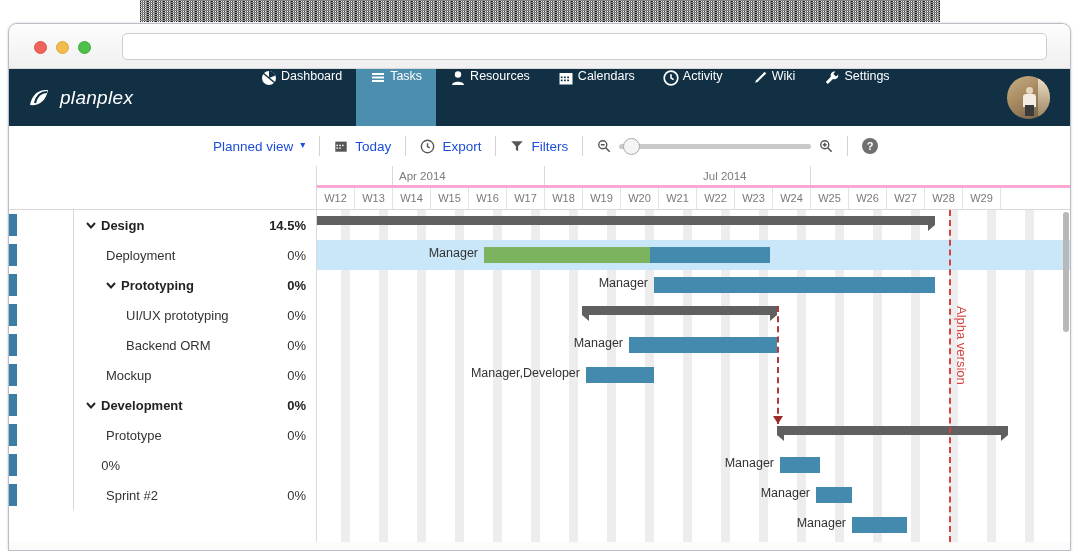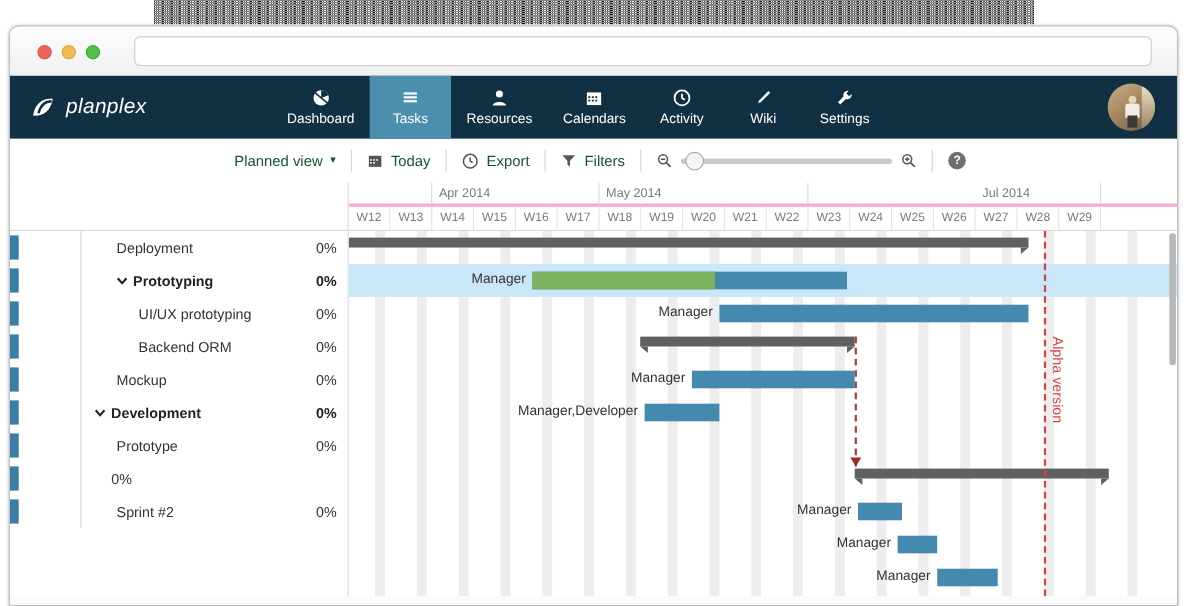--- a/index.html
+++ b/index.html
@@ -52,21 +52,21 @@
     display: flex; align-items: stretch;
   }
   #brand {
     display: flex; align-items: center; gap: 9px;
     padding-left: 18px; width: 238px; color: #fff;
   }
   #brand .logo-mark { width: 24px; height: 24px; flex: 0 0 auto; }
   #brand .logo-text { font-size: 19px; letter-spacing: .3px; font-weight: 400; font-style: italic; }
 
   .nav-item {
-    display: flex; flex-direction: column; align-items: center; justify-content: center;
+    display: flex; align-items: flex-start; justify-content: center;
     gap: 4px; color: #ffffff; padding: 0 14px; min-width: 74px;
     cursor: pointer; text-decoration: none;
   }
   .nav-item .nav-icon { height: 17px; display: flex; align-items: center; }
   .nav-item .nav-label { font-size: 12.5px; white-space: nowrap; }
   .nav-item.active { background: #4c8eae; }
 
   #avatar {
     position: absolute; right: 20px; top: 7px; width: 43px; height: 43px;
     border-radius: 50%; overflow: hidden;
@@ -77,21 +77,21 @@
   #avatar .fig-legs { position:absolute; left:18px; top:29px; width:9px; height:11px; background:#3b3b3b; }
   #avatar .wall { position:absolute; right:0; top:0; width:12px; height:100%; background:linear-gradient(#efe3cc,#9a815d); }
 
   
   #toolbar {
     height: 40px; background: #fff; display: flex; align-items: center;
     padding-left: 190px; gap: 0; border-bottom: none;
   }
   .tb-btn {
     display: flex; gap: 7px;
-    font-size: 13.5px; color: #14532d; padding: 0 14px; cursor: pointer; white-space: nowrap;
+    font-size: 13.5px; color: #1d4ed8; padding: 0 14px; cursor: pointer; white-space: nowrap;
   }
   .tb-sep { width: 1px; height: 20px; background: #d3d3d3; }
   .tb-icon { display: flex; align-items: center; color: #555; }
   #zoom-group { display: flex; align-items: center; gap: 8px; padding: 0 14px; }
   #zoom-track { width: 192px; height: 5px; background: #c9c9c9; border-radius: 3px; position: relative; }
   #zoom-knob {
     position: absolute; left: 4px; top: -6px; width: 17px; height: 17px;
     background: #f4f4f4; border: 1px solid #aaa; border-radius: 50%;
   }
   #help-icon {
@@ -361,20 +361,29 @@
 
   <div id="gantt">
 
     <div id="left-panel">
       <div id="tl-header-left"></div>
       <div id="task-rows">
           <div class="task-row">
             <div class="rail"></div>
             <div class="gutter"></div>
             <div class="task-div"></div>
+            <div class="task-name lvl0 bold"><span class="caret"><svg viewBox="0 0 10 10" width="10" height="10">
+                  <path d="M1 3 L5 7.5 L9 3" stroke="#222" stroke-width="1.9" fill="none"></path>
+                </svg></span><span>Design</span></div>
+            <div class="task-pct bold">14.5%</div>
+          </div>
+          <div class="task-row">
+            <div class="rail"></div>
+            <div class="gutter"></div>
+            <div class="task-div"></div>
             <div class="task-name lvl1"><span>Deployment</span></div>
             <div class="task-pct">0%</div>
           </div>
           <div class="task-row">
             <div class="rail"></div>
             <div class="gutter"></div>
             <div class="task-div"></div>
             <div class="task-name lvl1 bold"><span class="caret"><svg viewBox="0 0 10 10" width="10" height="10">
                   <path d="M1 3 L5 7.5 L9 3" stroke="#222" stroke-width="1.9" fill="none"></path>
                 </svg></span><span>Prototyping</span></div>
@@ -431,21 +440,20 @@
             <div class="task-pct">0%</div>
           </div>
         </div>
     </div>
 
     <div id="right-panel">
       <div id="tl-header">
         <div id="month-row">
             <div class="month-cell" style="width: 76px;"></div>
             <div class="month-cell" style="width: 152px;">Apr 2014</div>
-            <div class="month-cell" style="width: 190px;">May 2014</div>
             <div class="month-cell" style="width: 152px; margin-top: 48px;">Jun 2014</div>
             <div class="month-cell" style="width: 114px;">Jul 2014</div>
           </div>
         <div id="week-row">
             <div class="week-cell">W12</div>
             <div class="week-cell">W13</div>
             <div class="week-cell">W14</div>
             <div class="week-cell">W15</div>
             <div class="week-cell">W16</div>
             <div class="week-cell">W17</div>

